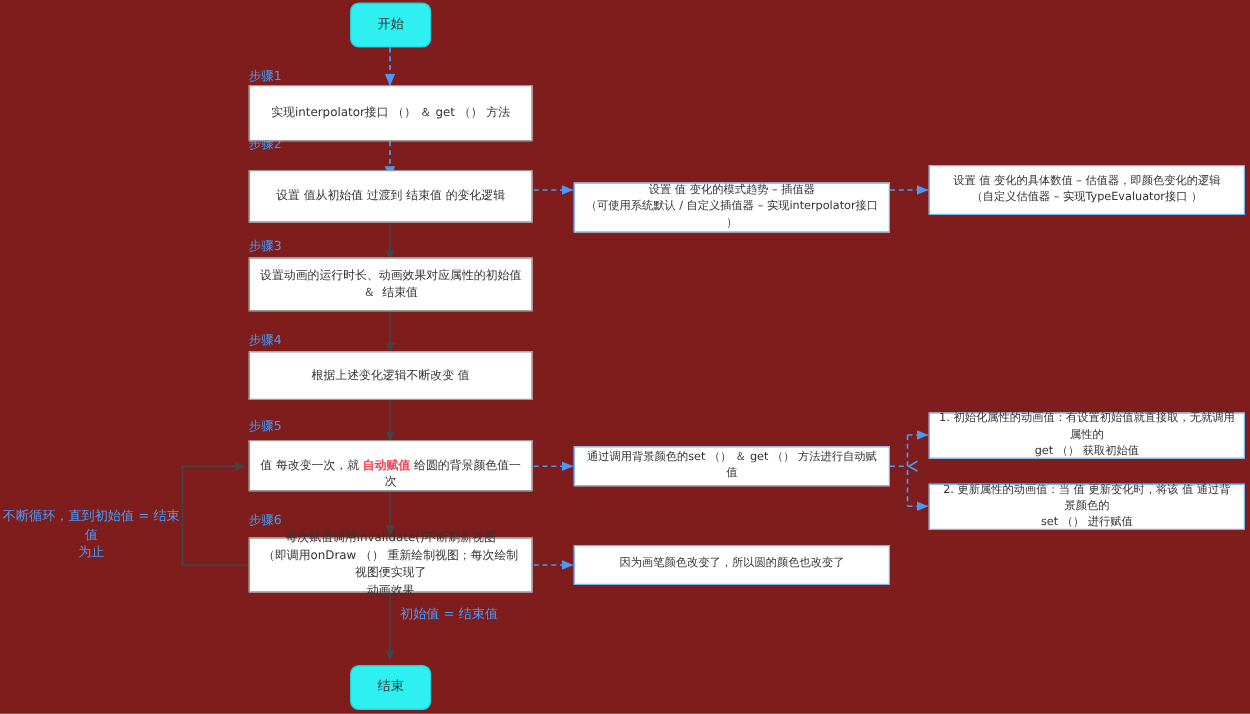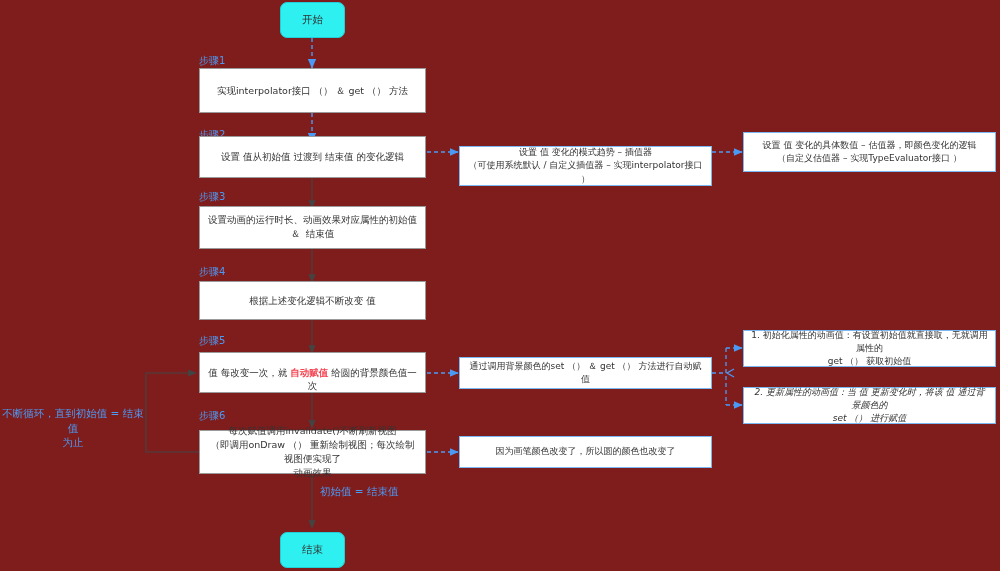--- a/index.html
+++ b/index.html
@@ -128,21 +128,21 @@
 
   <div class="node terminal" style="left:280px; top:2px; width:65px; height:36px;">
     <span class="node-text">开始</span>
   </div>
 
   <div class="node terminal" style="left:280px; top:532px; width:65px; height:36px;">
     <span class="node-text">结束</span>
   </div>
 
   <div class="step-label" style="left:199px; top:54px;">步骤1</div>
-  <div class="step-label" style="left:199px; top:128px;">步骤2</div>
+  <div class="step-label" style="left:199px; top:108px;">步骤2</div>
   <div class="step-label" style="left:199px; top:190px;">步骤3</div>
   <div class="step-label" style="left:199px; top:265px;">步骤4</div>
   <div class="step-label" style="left:199px; top:334px;">步骤5</div>
   <div class="step-label" style="left:199px; top:409px;">步骤6</div>
 
   <div class="node gray-box" style="left:199px; top:68px; width:227px; height:45px;">
     <span class="node-text">实现interpolator接口 （） ＆ get （） 方法</span>
   </div>
 
   <div class="node gray-box" style="left:199px; top:136px; width:227px; height:42px;">
@@ -181,21 +181,21 @@
 
   <div class="node blue-box" style="left:459px; top:357px; width:253px; height:32px;">
     <span class="node-text">通过调用背景颜色的set （） ＆ get （） 方法进行自动赋值</span>
   </div>
 
   <div class="node blue-box" style="left:743px; top:330px; width:253px; height:37px;">
     <span class="node-text">1. 初始化属性的动画值：有设置初始值就直接取，无就调用属性的
 get （） 获取初始值</span>
   </div>
 
-  <div class="node blue-box" style="left:743px; top:387px; width:253px; height:37px;font-style:italic;">
+  <div class="node blue-box" style="left:743px; top:387px; width:253px; height:37px;">
     <span class="node-text">2. 更新属性的动画值：当 值 更新变化时，将该 值 通过背景颜色的
 set （） 进行赋值</span>
   </div>
 
   <div class="node blue-box" style="left:459px; top:436px; width:253px; height:32px;">
     <span class="node-text">因为画笔颜色改变了，所以圆的颜色也改变了</span>
   </div>
 
   <div class="edge-label" style="left:2px; top:406px; width:142px;">不断循环，直到初始值 = 结束值
 为止</div>

